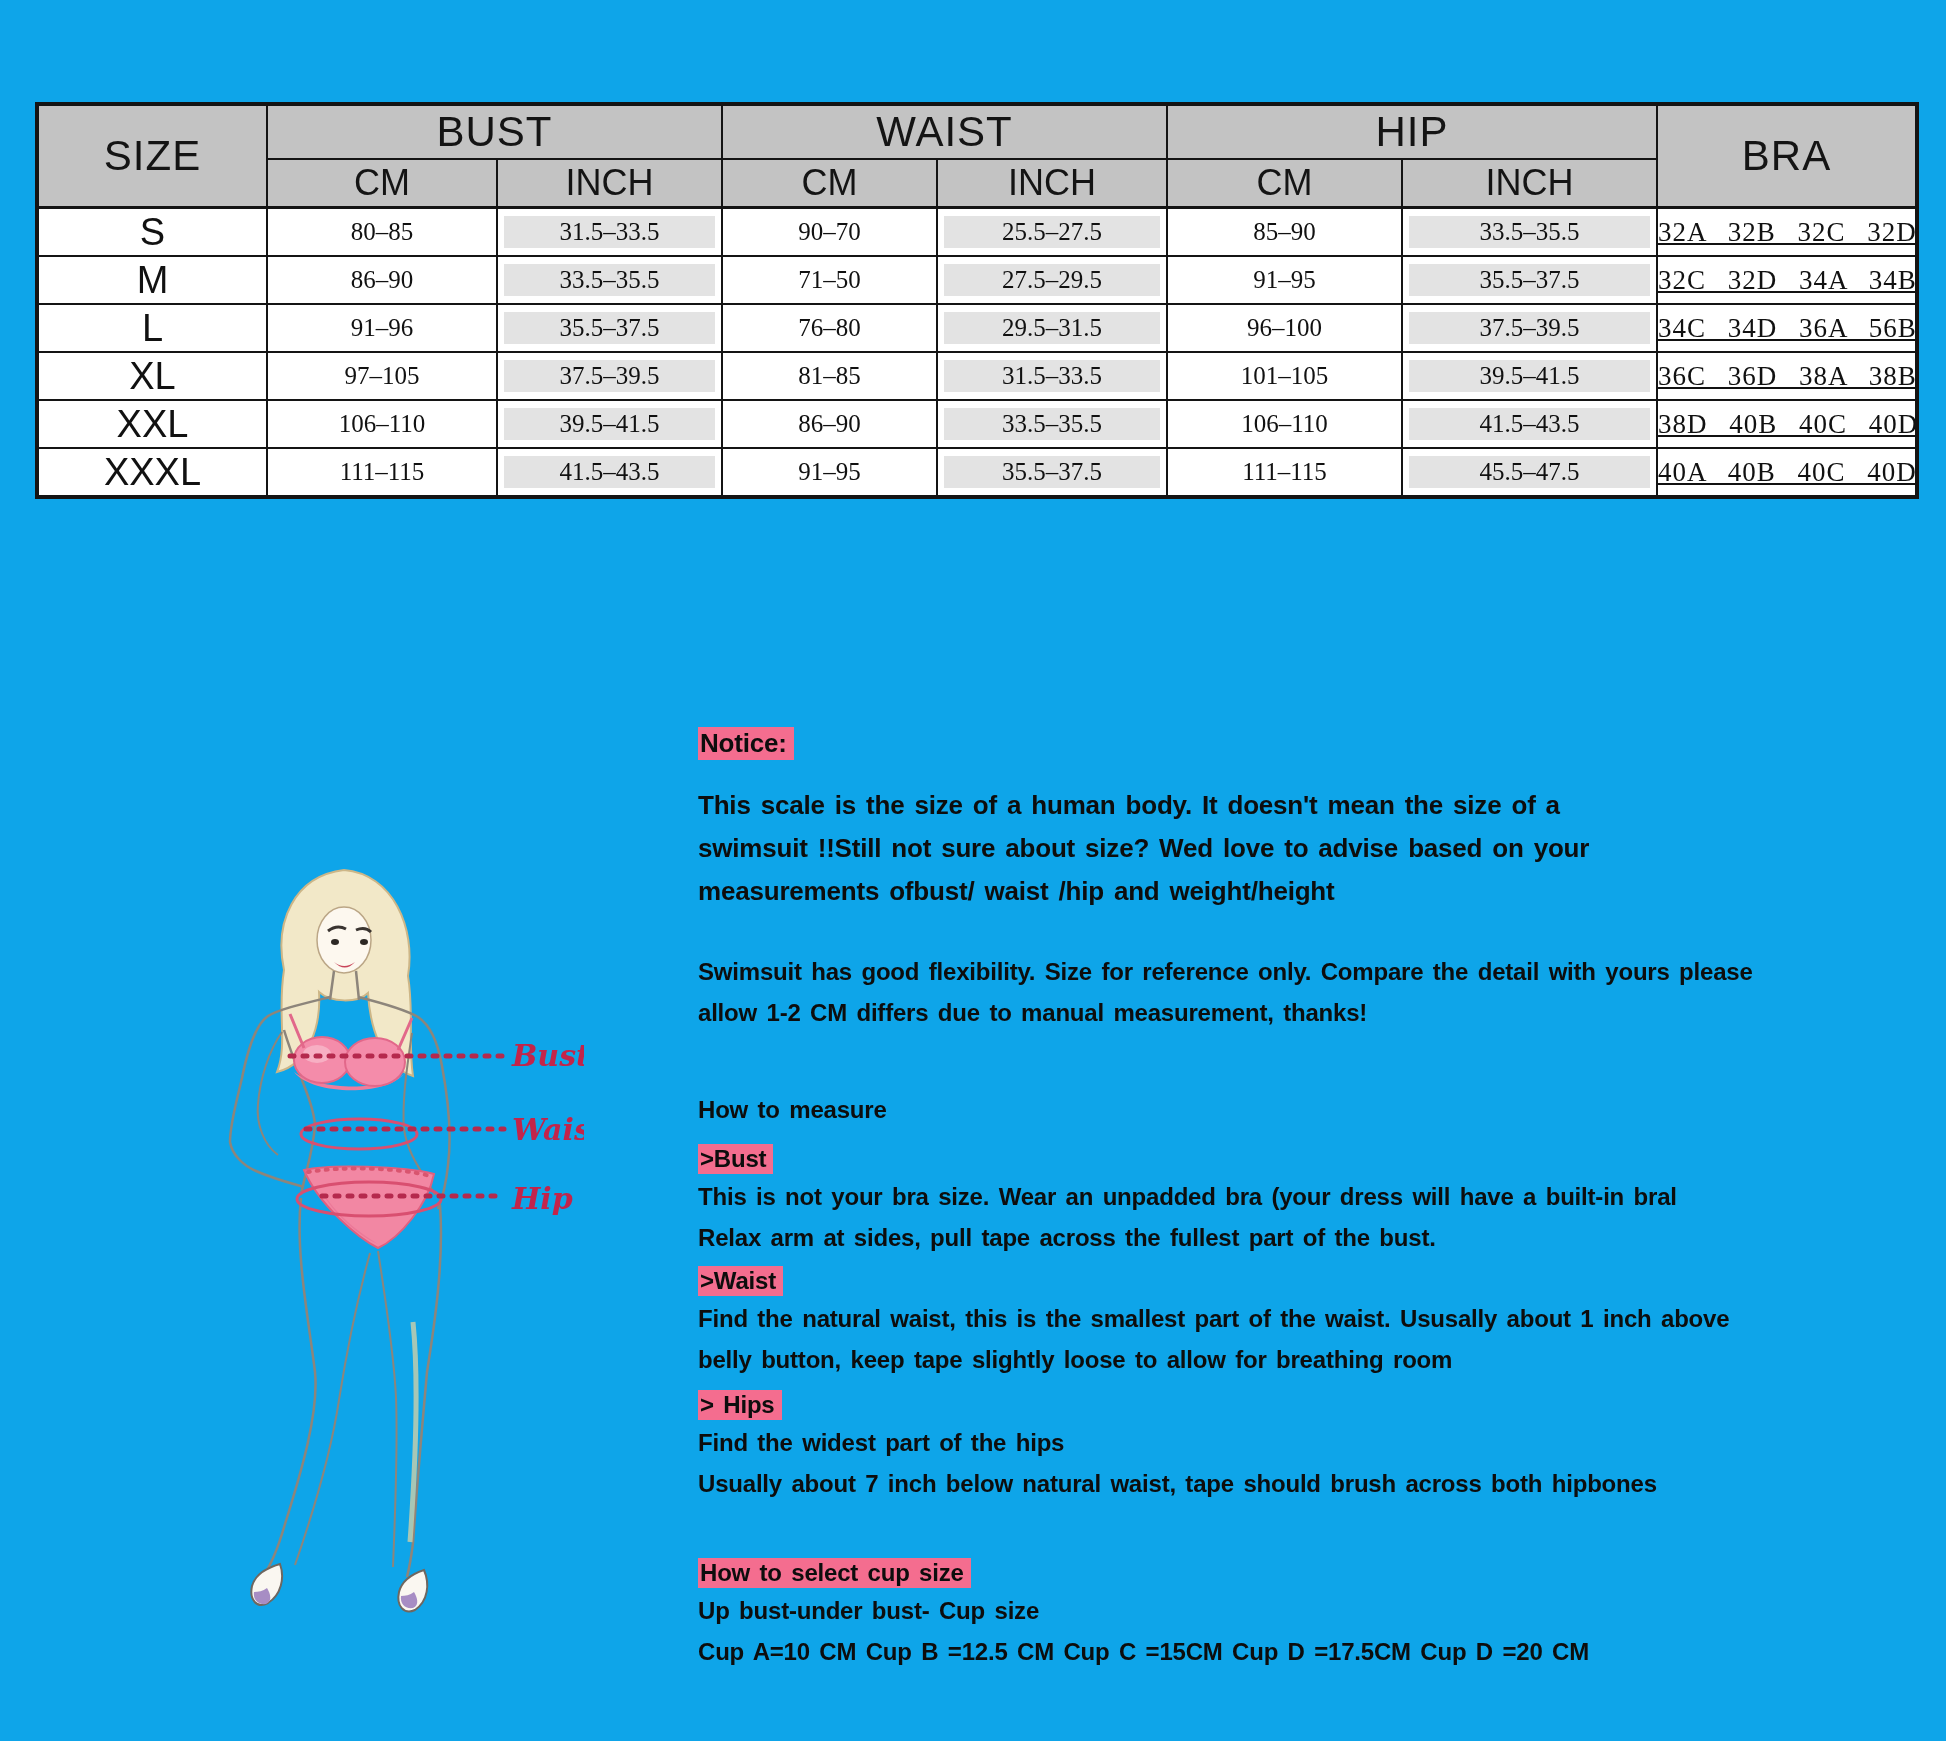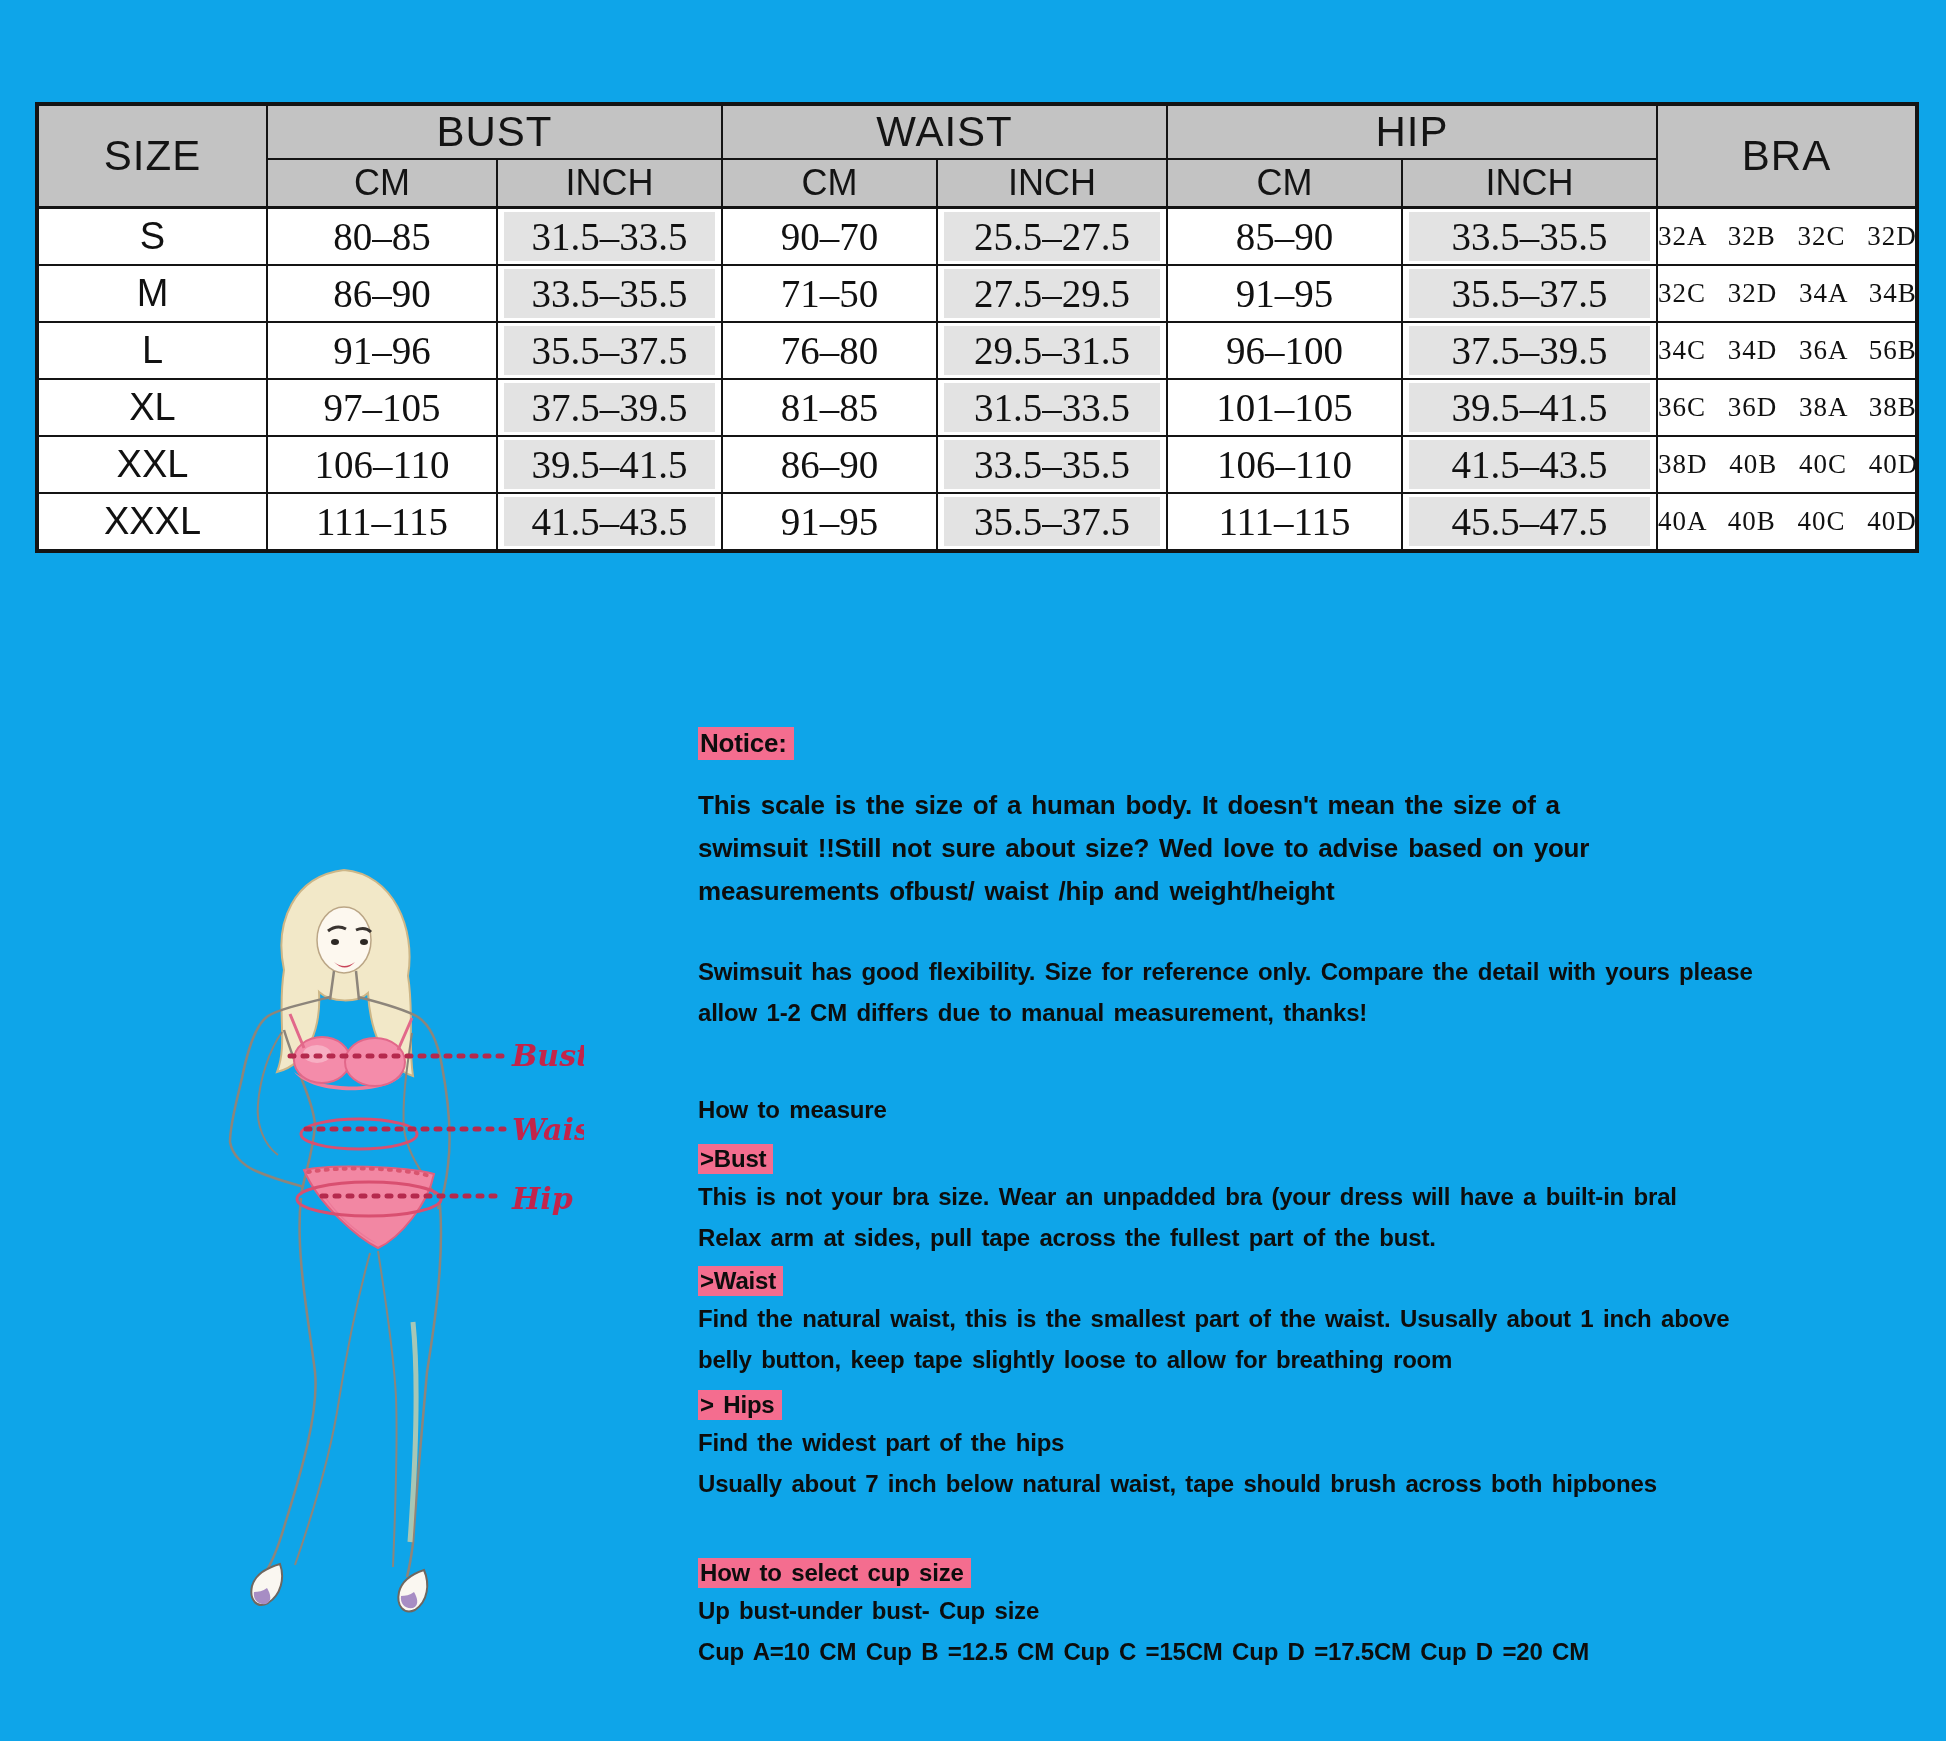--- a/index.html
+++ b/index.html
@@ -16,27 +16,27 @@
   }
   .size-table th, .size-table td {
     border:2px solid #141414; text-align:center; vertical-align:middle; padding:0;
     overflow:hidden; white-space:nowrap;
   }
   .size-table thead th { background:#c3c3c3; font-weight:400; color:#141414; }
   .size-table thead tr.h1 th { font-size:42px; height:52px; letter-spacing:1px; }
   .size-table thead tr.h2 th { font-size:36px; height:46px; }
   .size-table thead { border-bottom:3px solid #141414; }
   .size-table tbody td {
-    height:46px; font-family:"Liberation Serif", serif; font-size:39px; background:#ffffff;
+    height:46px; font-family:"Liberation Serif", serif; font-size:25px; background:#ffffff;
   }
   .size-table tbody td.col-size {
     font-family:"Liberation Sans", sans-serif; font-size:38px; font-weight:400;
   }
   .size-table tbody td.col-bra {
-    font-size:27px; word-spacing:14px; letter-spacing:1px;
+    font-size:27px; word-spacing:14px; letter-spacing:1px;text-decoration:underline;
   }
   .size-table tbody td .shade {
     display:block; margin:3px 6px; padding:2px 16px; background:#e3e3e3;
   }
 
   
   .text-block { position:absolute; left:698px; top:726px; width:1250px; color:#0d0d0d; }
   .tl { font-size:26px; line-height:43px; font-weight:bold; letter-spacing:-0.2px; word-spacing:3px; }
   .ts { font-size:24px; line-height:41px; font-weight:bold; letter-spacing:-0.2px; word-spacing:3px; }
   .head-row { line-height:34px; }

